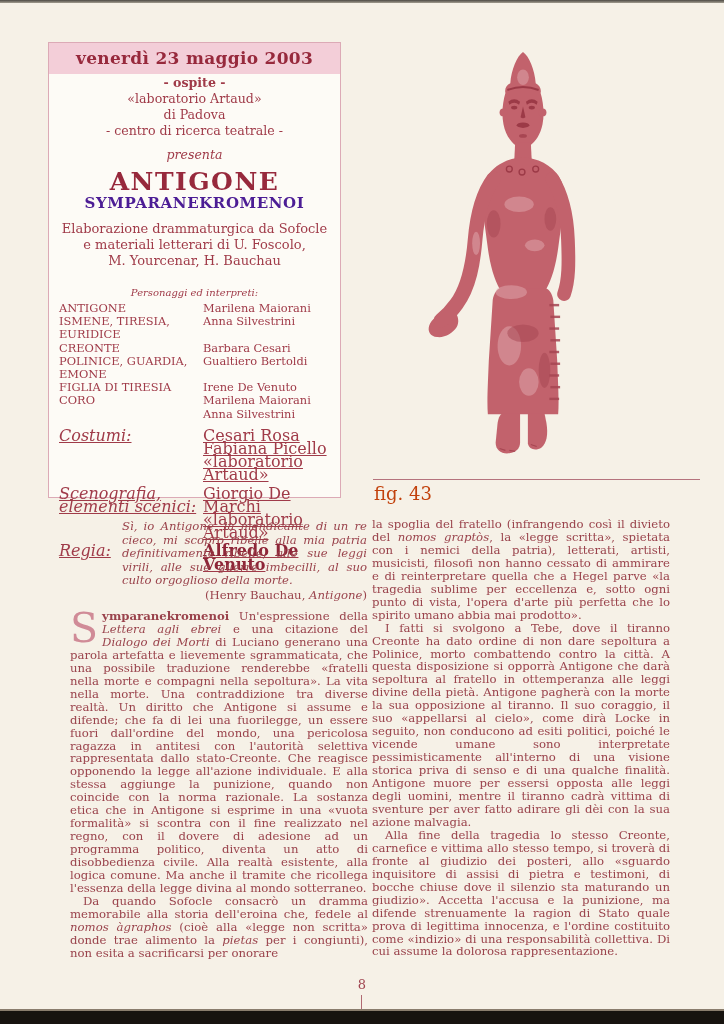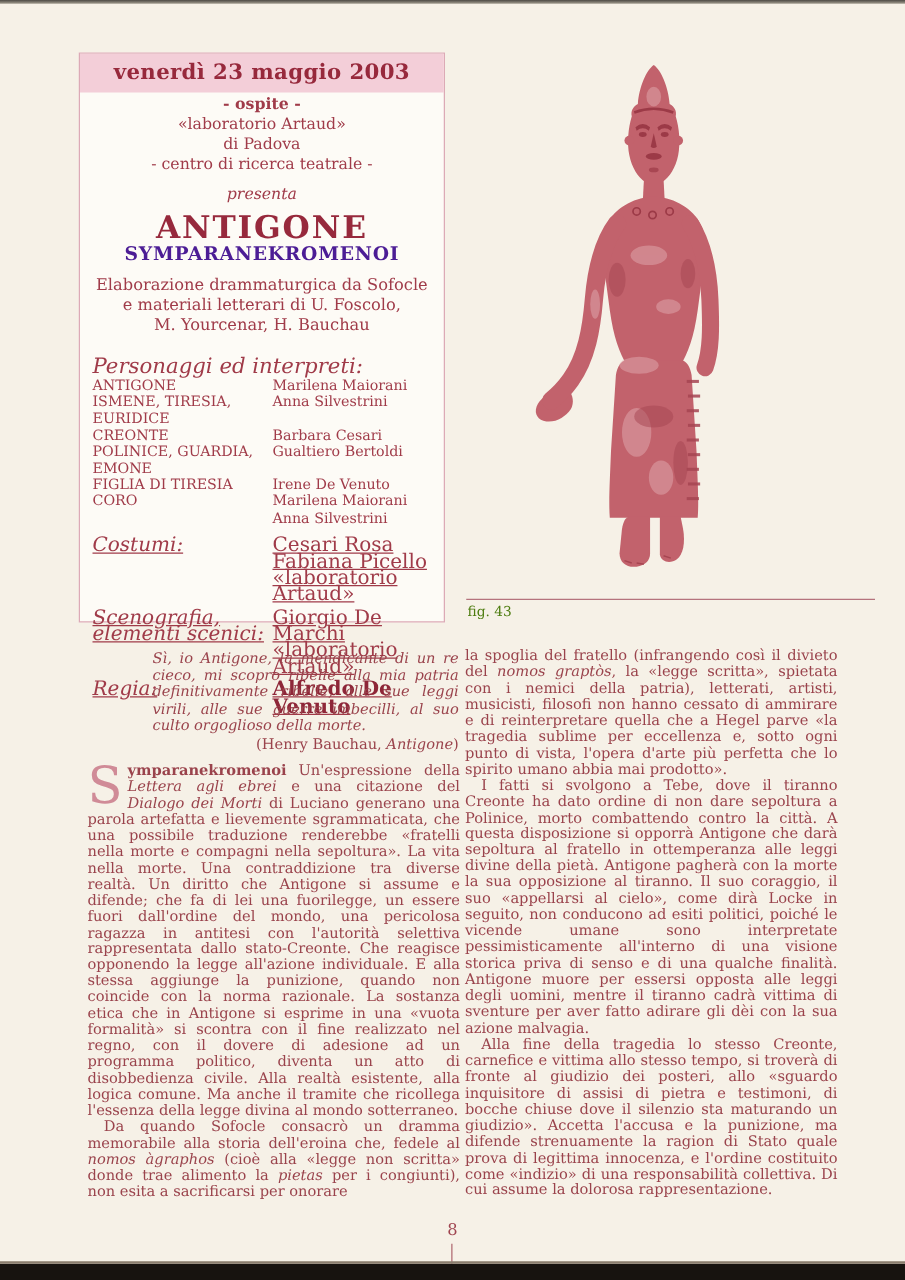--- a/index.html
+++ b/index.html
@@ -8,54 +8,54 @@
     background:#f6f1e7;
     font-family:"DejaVu Serif","Liberation Serif",serif;
   }
   .top-edge{position:absolute;top:0;left:0;width:724px;height:3px;
     background:linear-gradient(#4d4a44,#a39d90);}
   .bottom-edge{position:absolute;bottom:0;left:0;width:724px;height:13px;background:#17130f;}
   .bottom-edge:before{content:"";position:absolute;top:-2px;left:0;width:724px;height:2px;background:#8a7d6d;}
 
   
   .event-box{
-    position:absolute;left:63px;top:42px;width:293px;height:456px;
+    position:absolute;left:48px;top:42px;width:293px;height:456px;
     box-sizing:border-box;border:1px solid #dcaab6;background:#fdfbf6;
     color:#a03b49;
   }
   .event-date{
     height:31px;line-height:31px;background:#f3ced8;text-align:center;
     font-weight:bold;font-size:17px;color:#97293c;letter-spacing:.3px;
   }
   .event-body{padding:1px 10px 0;text-align:center;font-size:12.6px;line-height:16px;}
   .event-body p{margin:0;}
   .bold{font-weight:bold;}
   .it{font-style:italic;}
   .b{font-weight:bold;font-style:normal;}
   .presenta{margin-top:8px !important;font-style:italic;}
   .title{margin:5px 0 0;font-size:25px;line-height:27px;letter-spacing:1.5px;
     font-weight:bold;color:#97293c;}
   .subtitle{margin:0;font-size:15px;line-height:17px;letter-spacing:.6px;
     font-weight:bold;color:#4c1d95;}
   .desc{margin-top:9px !important;font-size:13px;line-height:16px;white-space:pre-line;}
-  .cast-label{margin-top:16px !important;text-align:left;font-style:italic;font-size:17px;}
+  .cast-label{margin-top:16px !important;text-align:center;font-style:italic;font-size:10px;}
   .cast-table{margin-top:1px;text-align:left;font-size:11.4px;line-height:13.2px;}
   .cast-row{display:flex;}
   .cast-row .role{width:144px;flex:0 0 144px;}
   .cast-row .names{flex:1;white-space:pre-line;}
   .credits{margin-top:8px;text-align:left;font-size:16px;line-height:13.2px;text-decoration:underline;}
   .credit-row{display:flex;margin-top:5px;}
   .credit-row .label{width:144px;flex:0 0 144px;font-style:italic;}
   .credit-row .names{flex:1;white-space:pre-line;}
   .credit-row .names.strong{font-weight:bold;color:#8e2638;}
 
   
   .statue-wrap{position:absolute;left:423px;top:48px;width:200px;height:420px;margin:0;}
   .fig-rule{position:absolute;left:373px;top:479px;width:327px;height:1px;background:#b5737d;}
-  .fig-caption{position:absolute;left:374px;top:483px;font-size:11px;color:#4d7c0f;}
+  .fig-caption{position:absolute;left:374px;top:483px;font-size:18px;color:#c2410c;}
 
   
   .col{position:absolute;top:518px;width:298px;font-size:11.7px;line-height:12.95px;
     text-align:justify;color:#9a434c;}
   .col-left{left:70px;}
   .col-right{left:372px;}
   .quote{margin:2px 0 0 52px;width:245px;font-style:italic;line-height:13.5px;}
   .quote-attr{margin:1px 0 8px 52px;width:245px;text-align:right;line-height:13.5px;}
   .para{margin:0;}
   .para.indent{text-indent:13px;}

